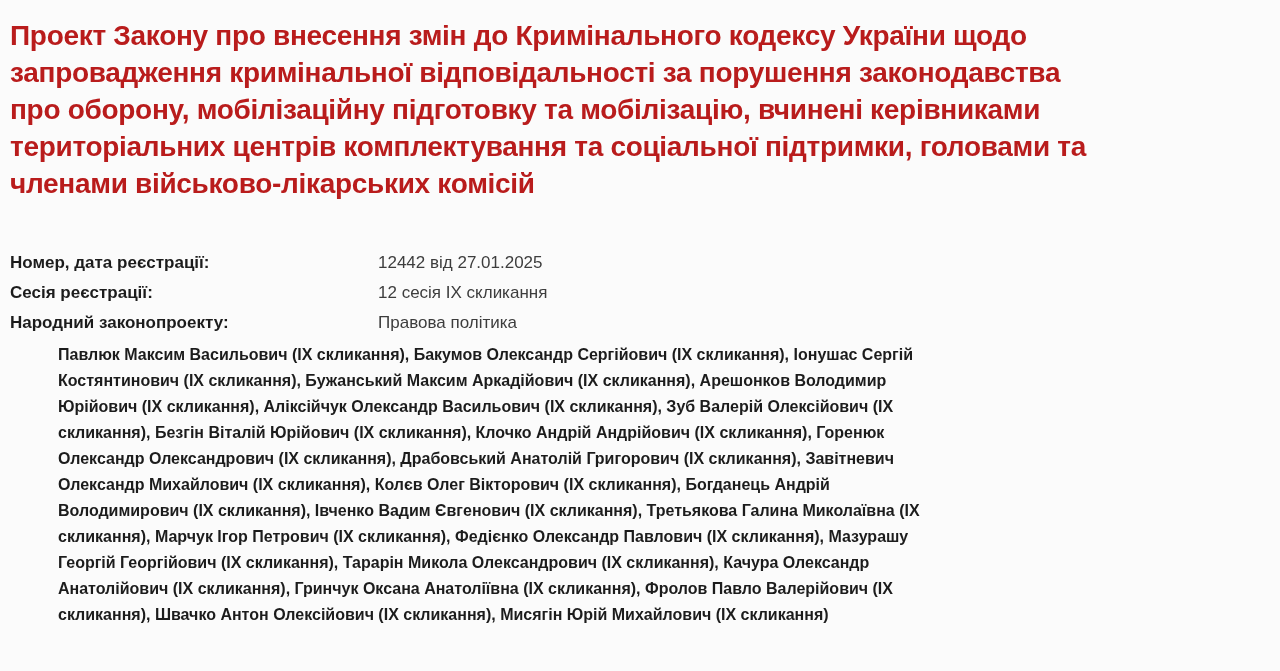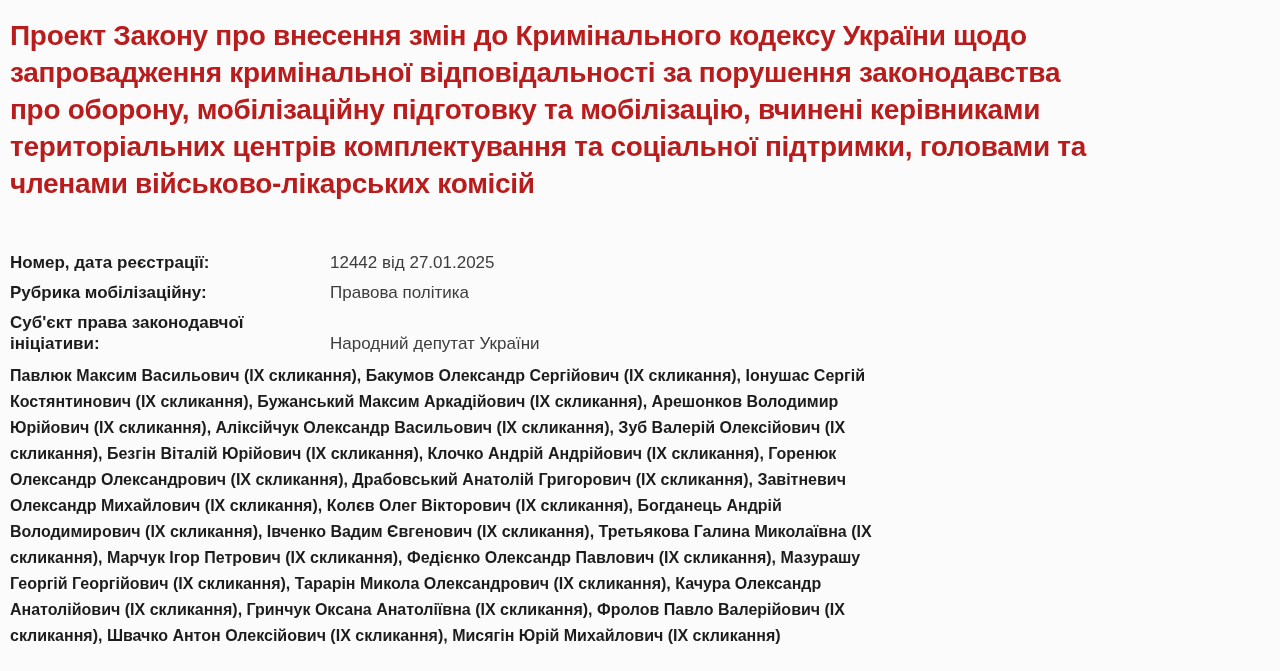--- a/index.html
+++ b/index.html
@@ -22,37 +22,38 @@
     max-width: 1105px;
     color: #b91c1c;
     margin-bottom: 50px;
   }
   .details {
     display: flex;
     flex-direction: column;
   }
   .row {
     display: flex;
-    align-items: flex-end;
+    align-items: center;
     margin-bottom: 9px;
   }
   .label {
     flex: 0 0 320px;
     width: 320px;
     padding-right: 30px;
     font-size: 17px;
     font-weight: 700;
     line-height: 21px;
     color: #1c1c1c;
   }
   .value {
     font-size: 17px;
     font-weight: 400;
     line-height: 21px;
     color: #3d3d3d;
+    margin-left: 48px;
   }
   .row-initiators .value {
     font-size: 16px;
     font-weight: 700;
     line-height: 26px;
     color: #1c1c1c;
     max-width: 888px;
   }
 </style>
 </head>
@@ -62,29 +63,29 @@
 
   <h1 class="title">Проект Закону про внесення змін до Кримінального кодексу України щодо запровадження кримінальної відповідальності за порушення законодавства про оборону, мобілізаційну підготовку та мобілізацію, вчинені керівниками територіальних центрів комплектування та соціальної підтримки, головами та членами військово-лікарських комісій</h1>
 
   <div class="details">
 
     <div class="row">
       <div class="label">Номер, дата реєстрації:</div>
       <div class="value">12442 від 27.01.2025</div>
     </div>
 
+    <div class="row">
+      <div class="label">Сесія реєстрації:</div>
+      <div class="value">12 сесія IX скликання</div>
+    </div>
 
     <div class="row">
-      <div class="label">Рубрика мобілізаційну:</div>
+      <div class="label">Народний законопроекту:</div>
       <div class="value">Правова політика</div>
     </div>
 
-    <div class="row">
-      <div class="label">Суб'єкт права законодавчої ініціативи:</div>
-      <div class="value">Народний депутат України</div>
-    </div>
 
     <div class="row row-initiators">
       <div class="value">Павлюк Максим Васильович (IX скликання), Бакумов Олександр Сергійович (IX скликання), Іонушас Сергій Костянтинович (IX скликання), Бужанський Максим Аркадійович (IX скликання), Арешонков Володимир Юрійович (IX скликання), Аліксійчук Олександр Васильович (IX скликання), Зуб Валерій Олексійович (IX скликання), Безгін Віталій Юрійович (IX скликання), Клочко Андрій Андрійович (IX скликання), Горенюк Олександр Олександрович (IX скликання), Драбовський Анатолій Григорович (IX скликання), Завітневич Олександр Михайлович (IX скликання), Колєв Олег Вікторович (IX скликання), Богданець Андрій Володимирович (IX скликання), Івченко Вадим Євгенович (IX скликання), Третьякова Галина Миколаївна (IX скликання), Марчук Ігор Петрович (IX скликання), Федієнко Олександр Павлович (IX скликання), Мазурашу Георгій Георгійович (IX скликання), Тарарін Микола Олександрович (IX скликання), Качура Олександр Анатолійович (IX скликання), Гринчук Оксана Анатоліївна (IX скликання), Фролов Павло Валерійович (IX скликання), Швачко Антон Олексійович (IX скликання), Мисягін Юрій Михайлович (IX скликання)</div>
     </div>
 
   </div>
 </div>
 
 </body></html>

